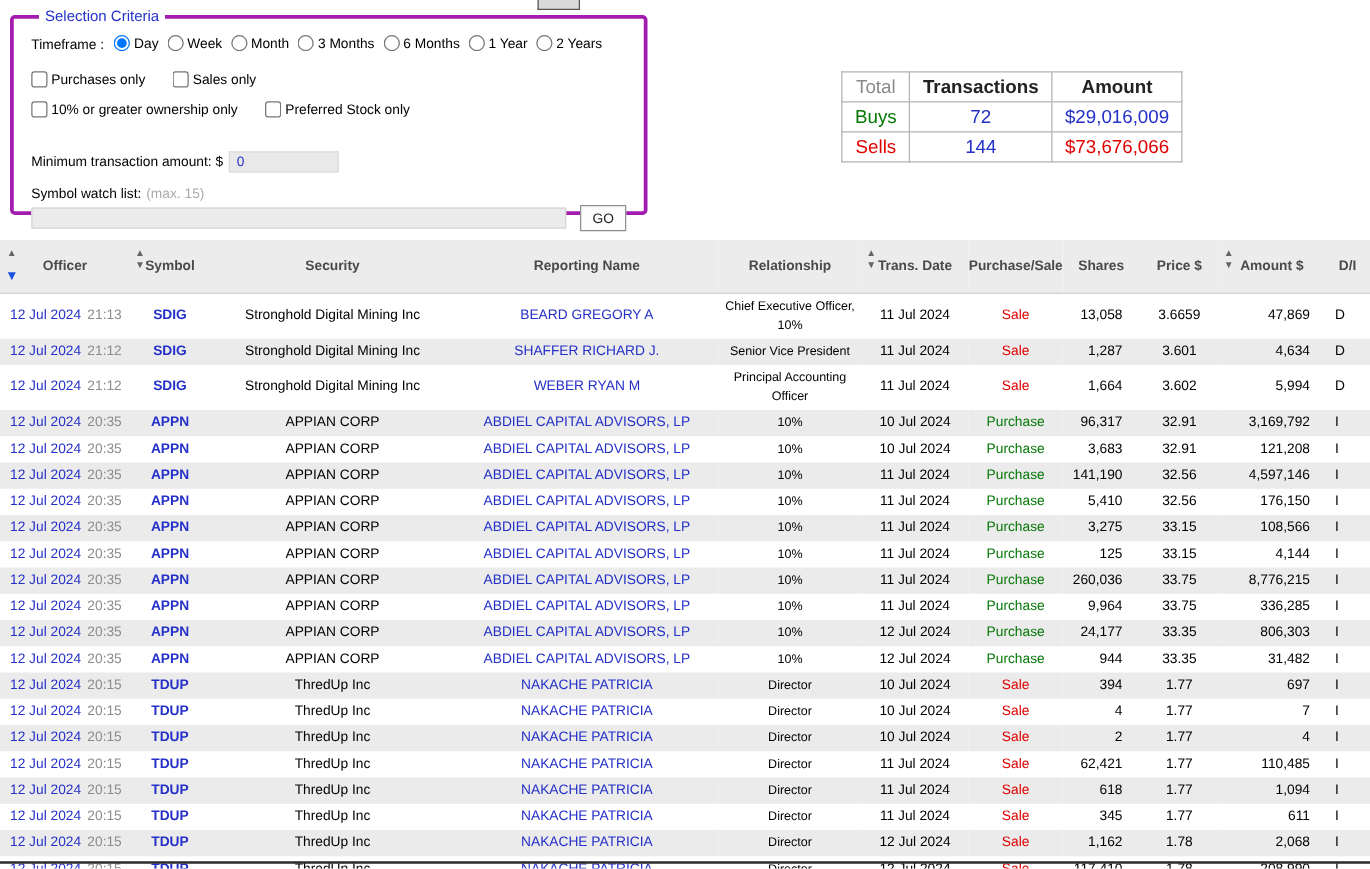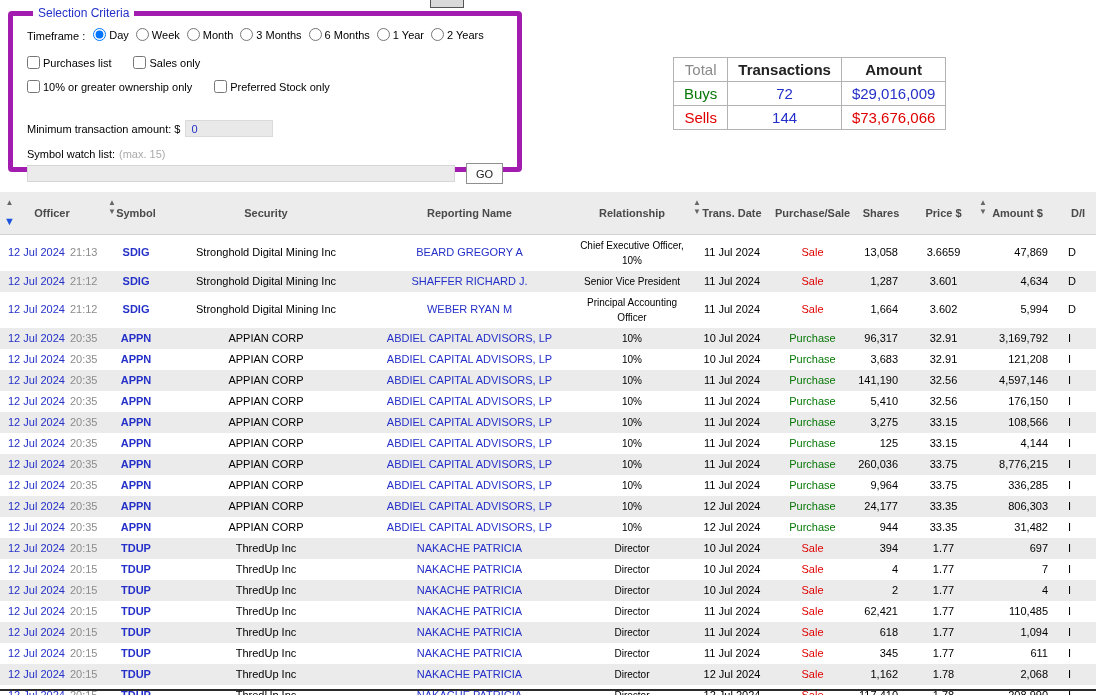--- a/index.html
+++ b/index.html
@@ -4,21 +4,21 @@
 <style>
   * { margin:0; padding:0; box-sizing:border-box; }
   html,body { background:#fff; }
   body { font-family:"Liberation Sans", sans-serif; }
   .page { position:relative; width:1096px; height:695px; overflow:hidden; background:#fff; font-size:11px; color:#000; }
 
   
   .cutoff { position:absolute; left:430px; top:0; width:34px; height:8px; background:#d9d9d9; border:1px solid #555; border-top:none; }
 
   
-  .criteria { position:absolute; left:8px; top:6px; width:496px; height:166px; border:5px solid #a21caf; border-radius:4px; padding:2px 14px 8px 14px; background:#fff; }
+  .criteria { position:absolute; left:8px; top:6px; width:496px; height:166px; border:3px solid #a21caf; border-radius:4px; padding:2px 14px 8px 14px; background:#fff; }
   .criteria legend { color:#2430c8; font-size:12px; padding:0 5px; margin-left:6px; }
   .crit-row { display:flex; align-items:center; flex-wrap:nowrap; white-space:nowrap; }
   .tf-row { margin-top:6px; }
   .cb-row1 { margin-top:13px; }
   .cb-row2 { margin-top:11px; }
   .min-row { margin-top:27px; }
   .watch-label-row { margin-top:11px; }
   .watch-row { margin-top:3px; }
   .opt { display:inline-flex; align-items:center; margin-right:22px; cursor:pointer; }
   .radio-opt { display:inline-flex; align-items:center; margin-right:7px; cursor:pointer; }
@@ -93,21 +93,21 @@
             <span>1 Year</span>
           </label><label class="radio-opt">
             <input type="radio" name="timeframe" style="">
             <span>2 Years</span>
           </label></span>
     </div>
 
     <div class="crit-row cb-row1">
         <label class="opt">
           <input type="checkbox" style="">
-          <span>Purchases list</span>
+          <span>Purchases only</span>
         </label>
         <label class="opt">
           <input type="checkbox" style="">
           <span>Sales only</span>
         </label>
       </div>
 
     <div class="crit-row cb-row2">
         <label class="opt">
           <input type="checkbox" style="">

